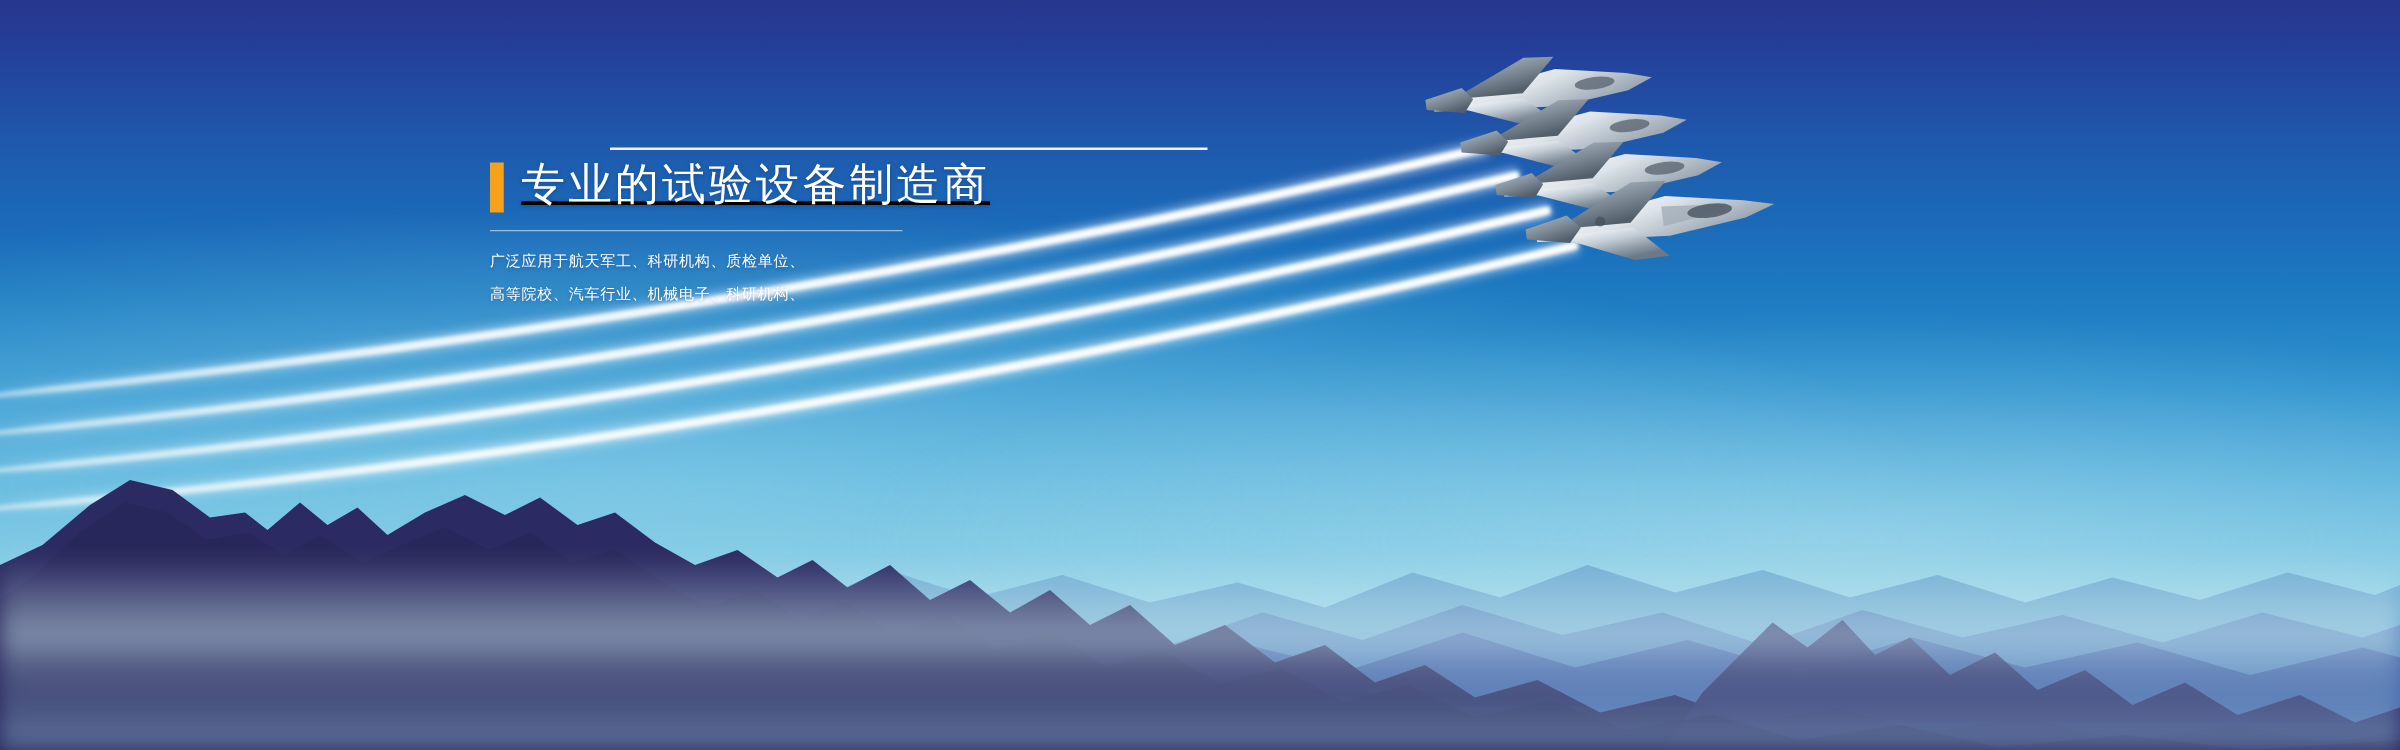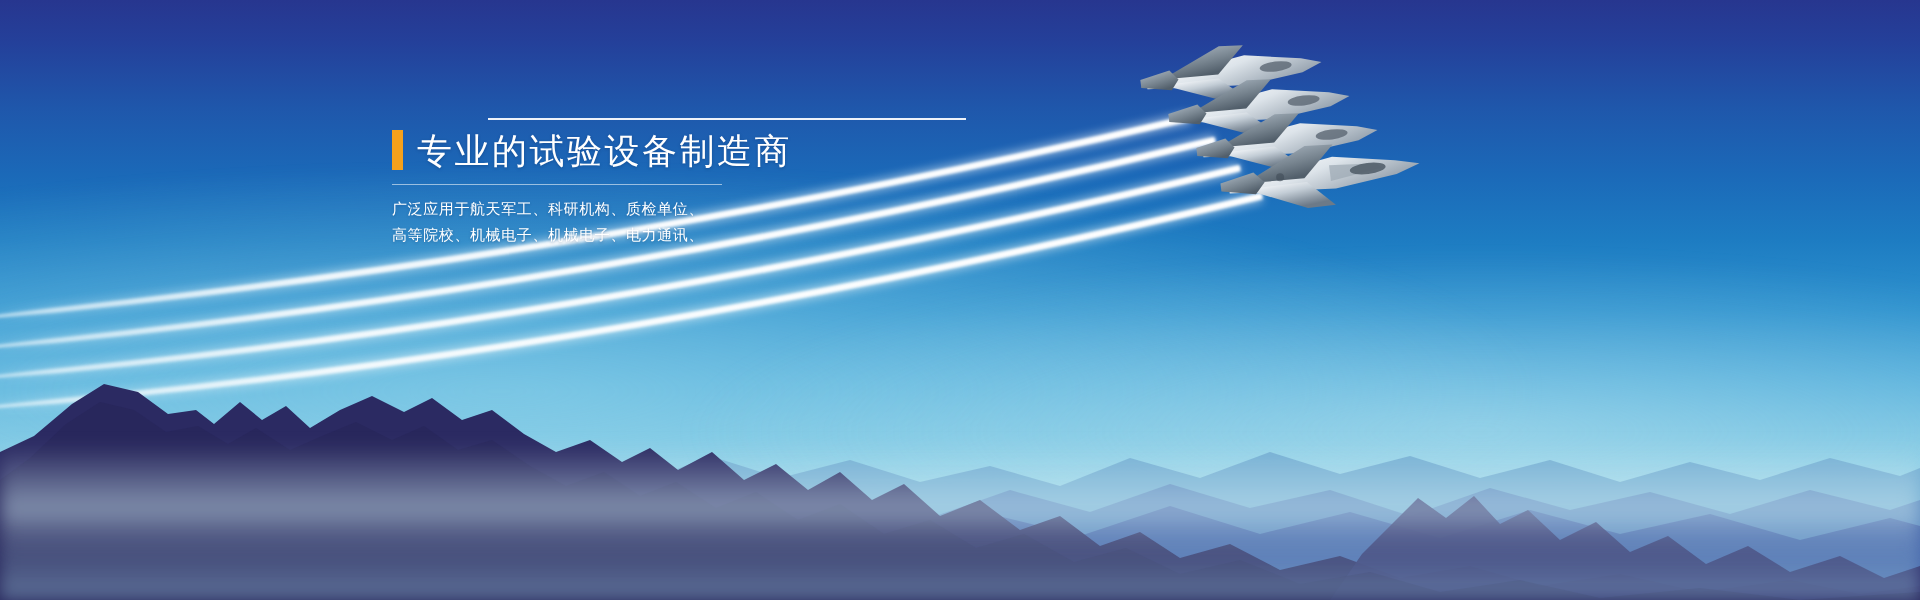--- a/index.html
+++ b/index.html
@@ -92,22 +92,23 @@
     width:520px;
   }
   .rule{
     width:478px; height:2px;
     background:rgba(255,255,255,.92);
     margin-left:96px;
     margin-bottom:10px;
   }
   .headline-row{
     display:flex;
-    align-items:center;
+    align-items:flex-start;
     gap:14px;
+    text-decoration:underline;
   }
   .accent-bar{
     width:11px; height:40px;
     background:#f5a11b;
     flex:0 0 auto;
   }
   .headline{
     color:#ffffff;
     font-size:35px;
     line-height:1;
@@ -117,21 +118,21 @@
     text-shadow:0 1px 3px rgba(10,40,90,.35);
   }
   .rule-lower{
     width:330px; height:1px;
     background:rgba(255,255,255,.55);
     margin-top:14px;
     margin-bottom:11px;
   }
   .subtitle{
     color:#ffffff;
-    font-size:15px;
+    font-size:12px;
     line-height:26px;
     letter-spacing:.6px;
     font-weight:400;
     text-shadow:0 1px 3px rgba(10,40,90,.30);
   }
   .subtitle div{white-space:nowrap;}
 </style>
 </head>
 <body>
 
@@ -289,18 +290,18 @@
 
     <div class="headline-row">
       <div class="accent-bar"></div>
       <div class="headline">专业的试验设备制造商</div>
     </div>
 
     <div class="rule-lower"></div>
 
     <div class="subtitle">
       <div>广泛应用于航天军工、科研机构、质检单位、</div>
-      <div>高等院校、机械电子、机械电子、电力通讯、</div>
+      <div>高等院校、汽车行业、机械电子、科研机构、</div>
     </div>
 
   </div>
 
 </div>
 
 </body></html>

